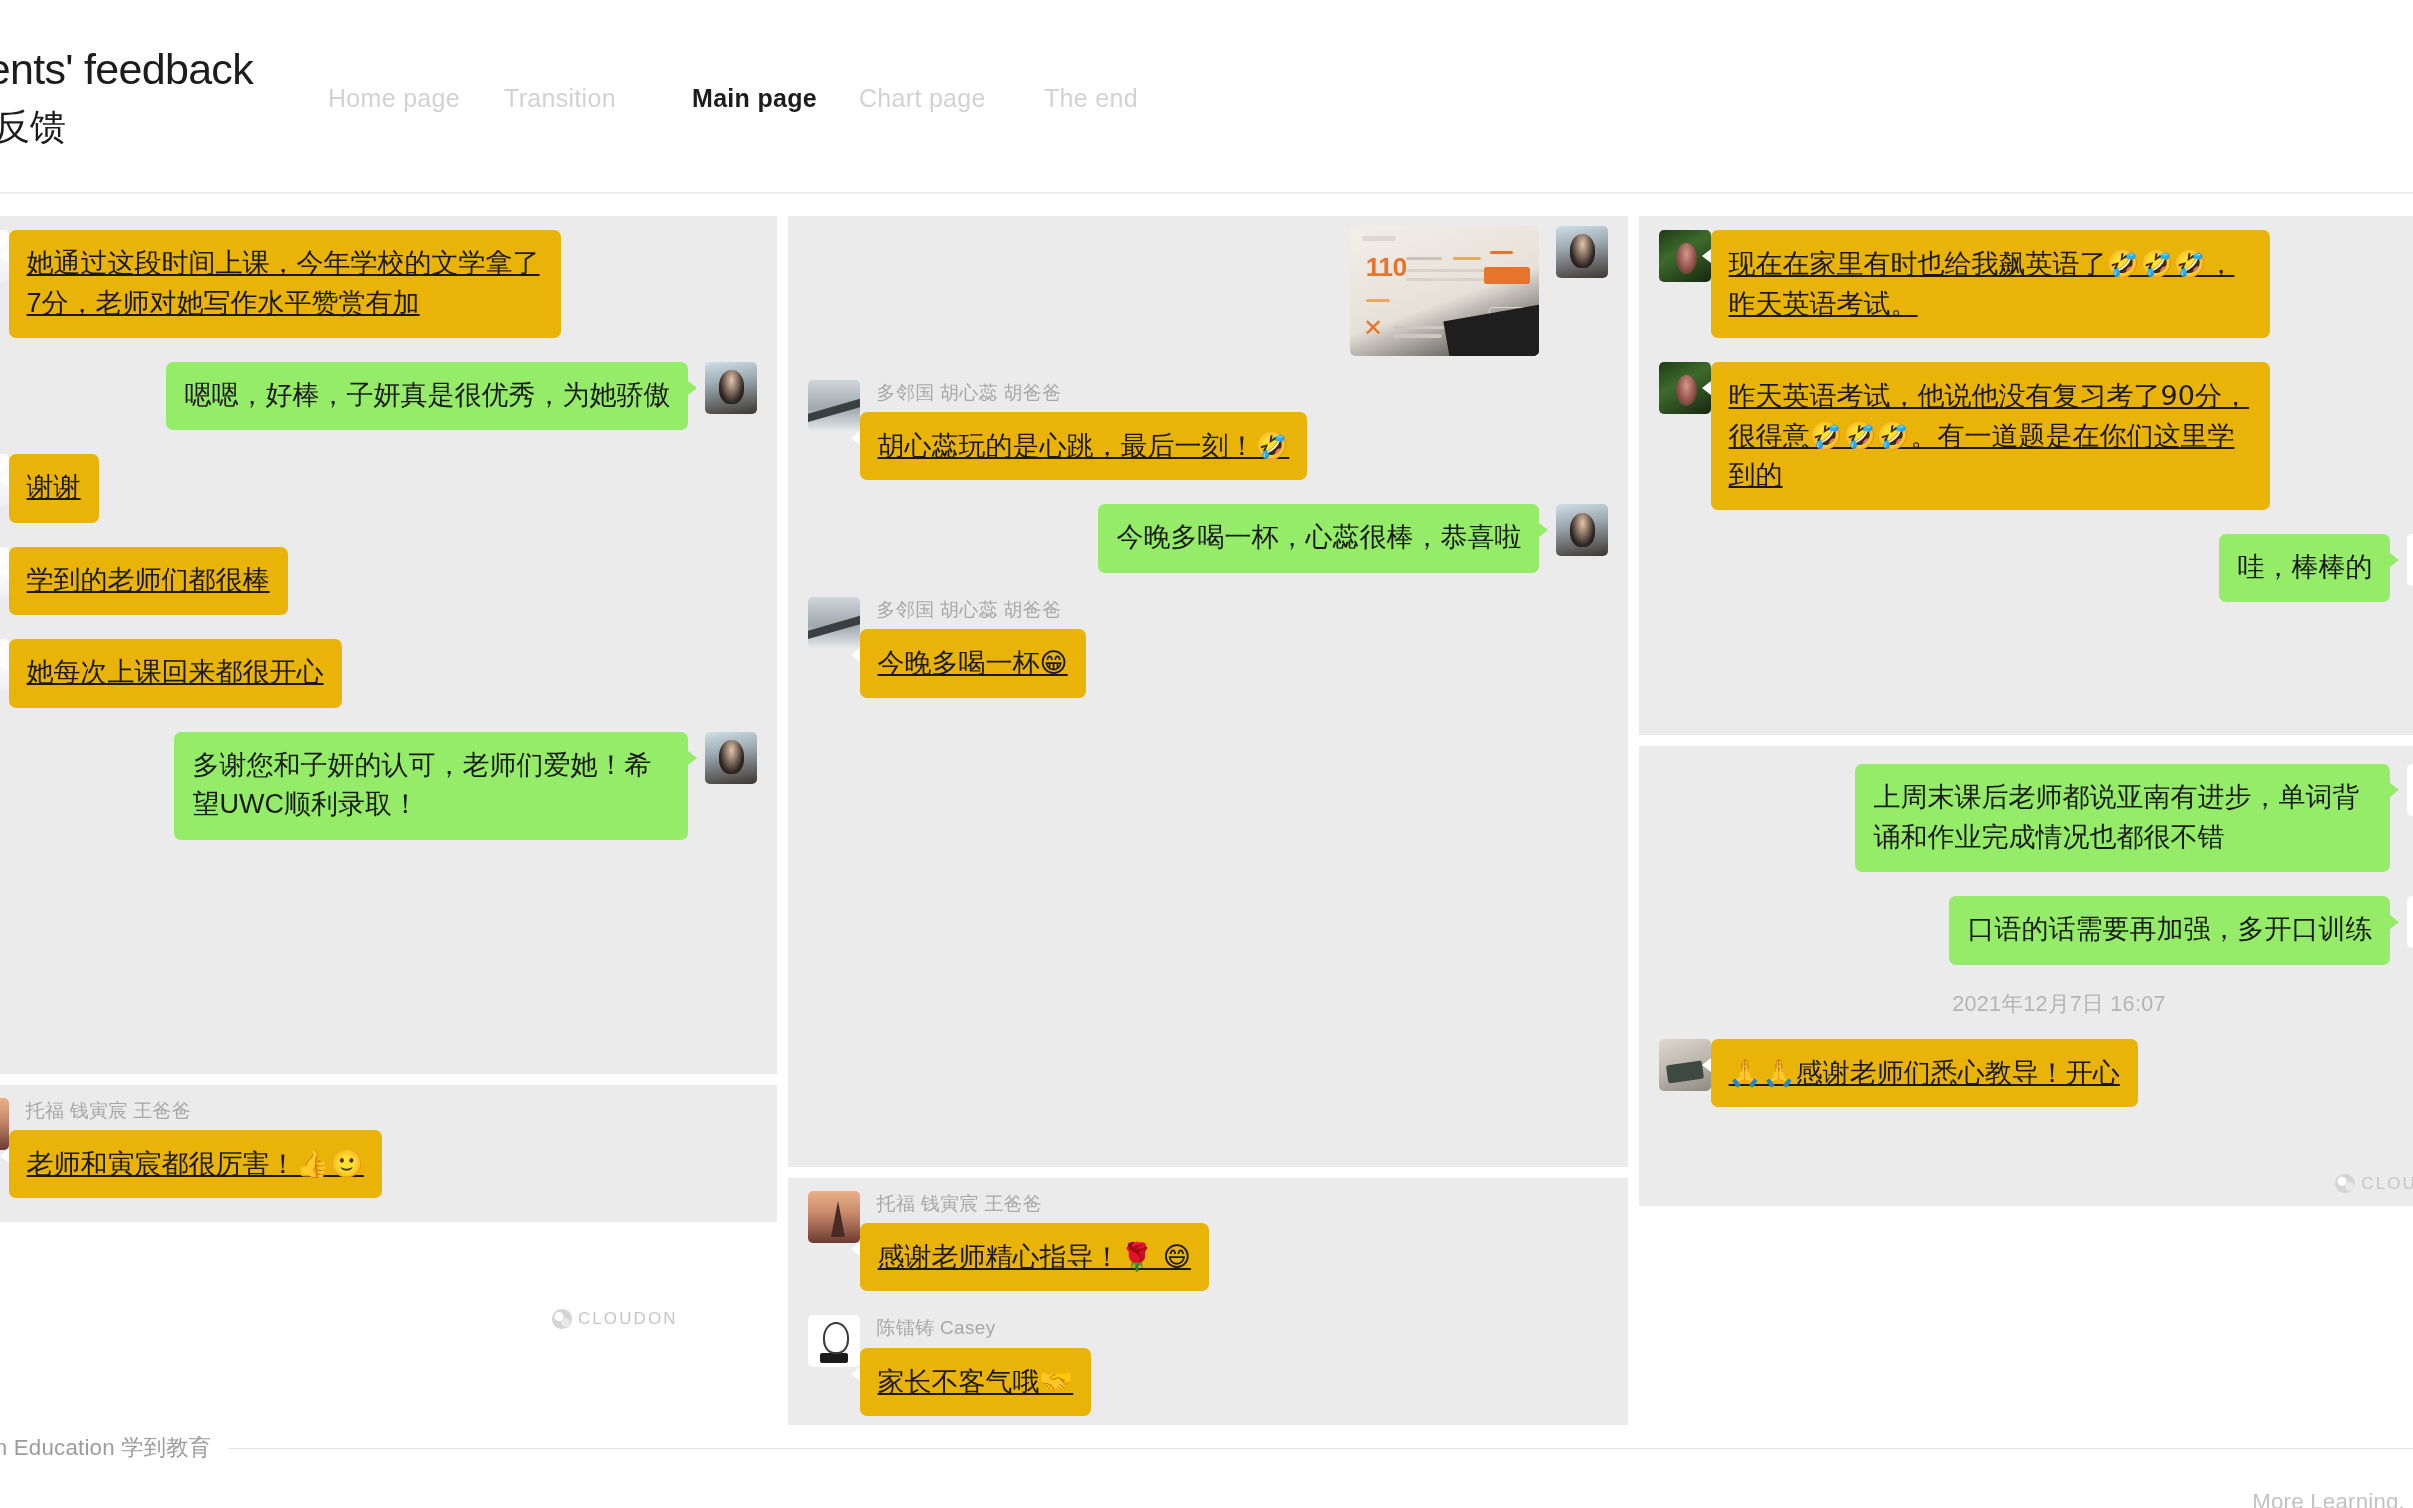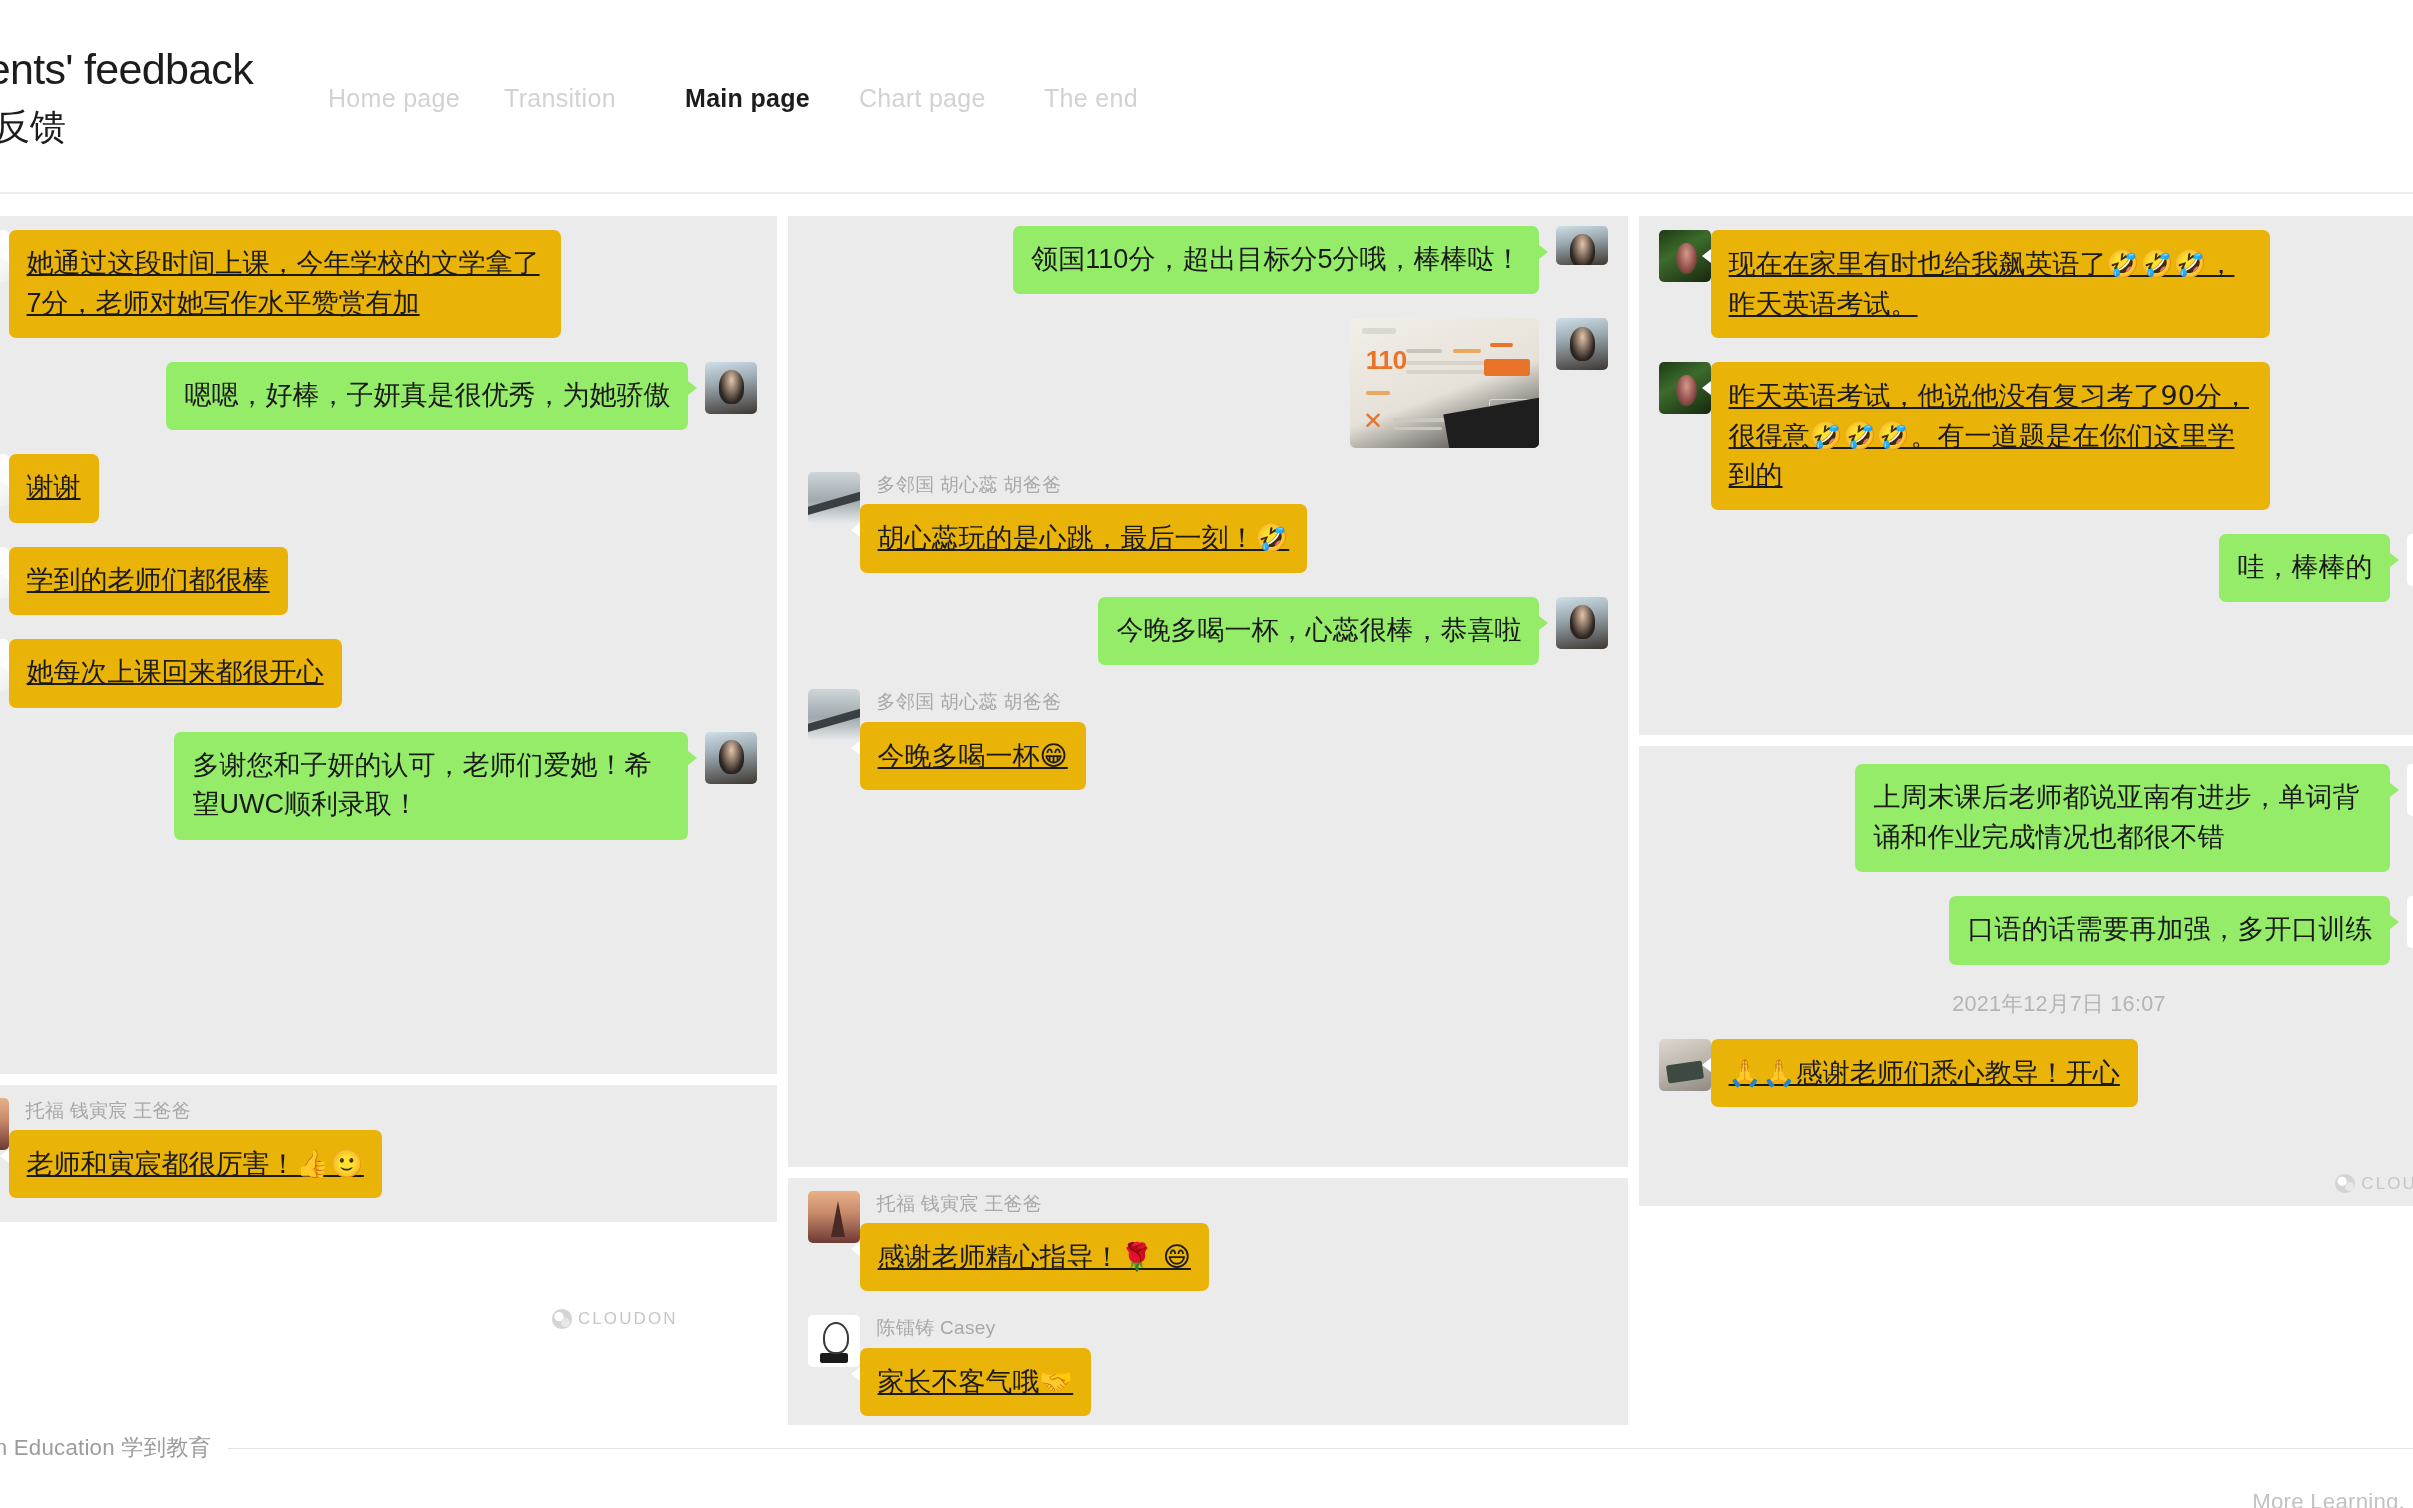--- a/index.html
+++ b/index.html
@@ -31,21 +31,21 @@
     position:absolute;left:663px;top:77px;width:1750px;height:42px;
     display:flex;align-items:center;
   }
   .nav-item{
     font-size:25px;color:#d2d2d2;white-space:nowrap;
     letter-spacing:0.3px;
   }
   .nav-item.active{color:#1c1c1c;font-weight:600;}
   #nav-i0{position:absolute;left:-335px;}
   #nav-i1{position:absolute;left:-159px;}
-  #nav-i2{position:absolute;left:22px;}
+  #nav-i2{position:absolute;left:29px;}
   #nav-i3{position:absolute;left:196px;}
   #nav-i4{position:absolute;left:381px;}
   #header-rule{
     position:absolute;left:0;top:192px;width:2413px;height:2.1px;
     background:#ededed;
   }
 
   
   .column{position:absolute;top:216px;}
   #col1{left:-63px;width:840px;}
@@ -293,26 +293,20 @@
 
   <div class="watermark" id="wm1">
     <span class="wm-logo"></span>
     <span>CLOUDON</span>
   </div>
 </div>
 
 <div class="column" id="col2">
 
   <div class="card" style="height:951px;padding-top:9.8px;">
-    <div class="msg out">
-      <div class="bubble-wrap" style="max-width:552px;">
-        <div class="bubble out">领国110分，超出目标分5分哦，棒棒哒！</div>
-      </div>
-      <div class="avatar av-girl" style="height:39px;"></div>
-    </div>
 
     <div class="photo-msg">
       <div class="photo">
         <span class="top"></span>
         <span class="score">110</span>
         <span class="ln l1"></span>
           <span class="ln l2"></span>
           <span class="ln l3"></span>
         <span class="ln l4"></span>
           <span class="ln l5"></span>

